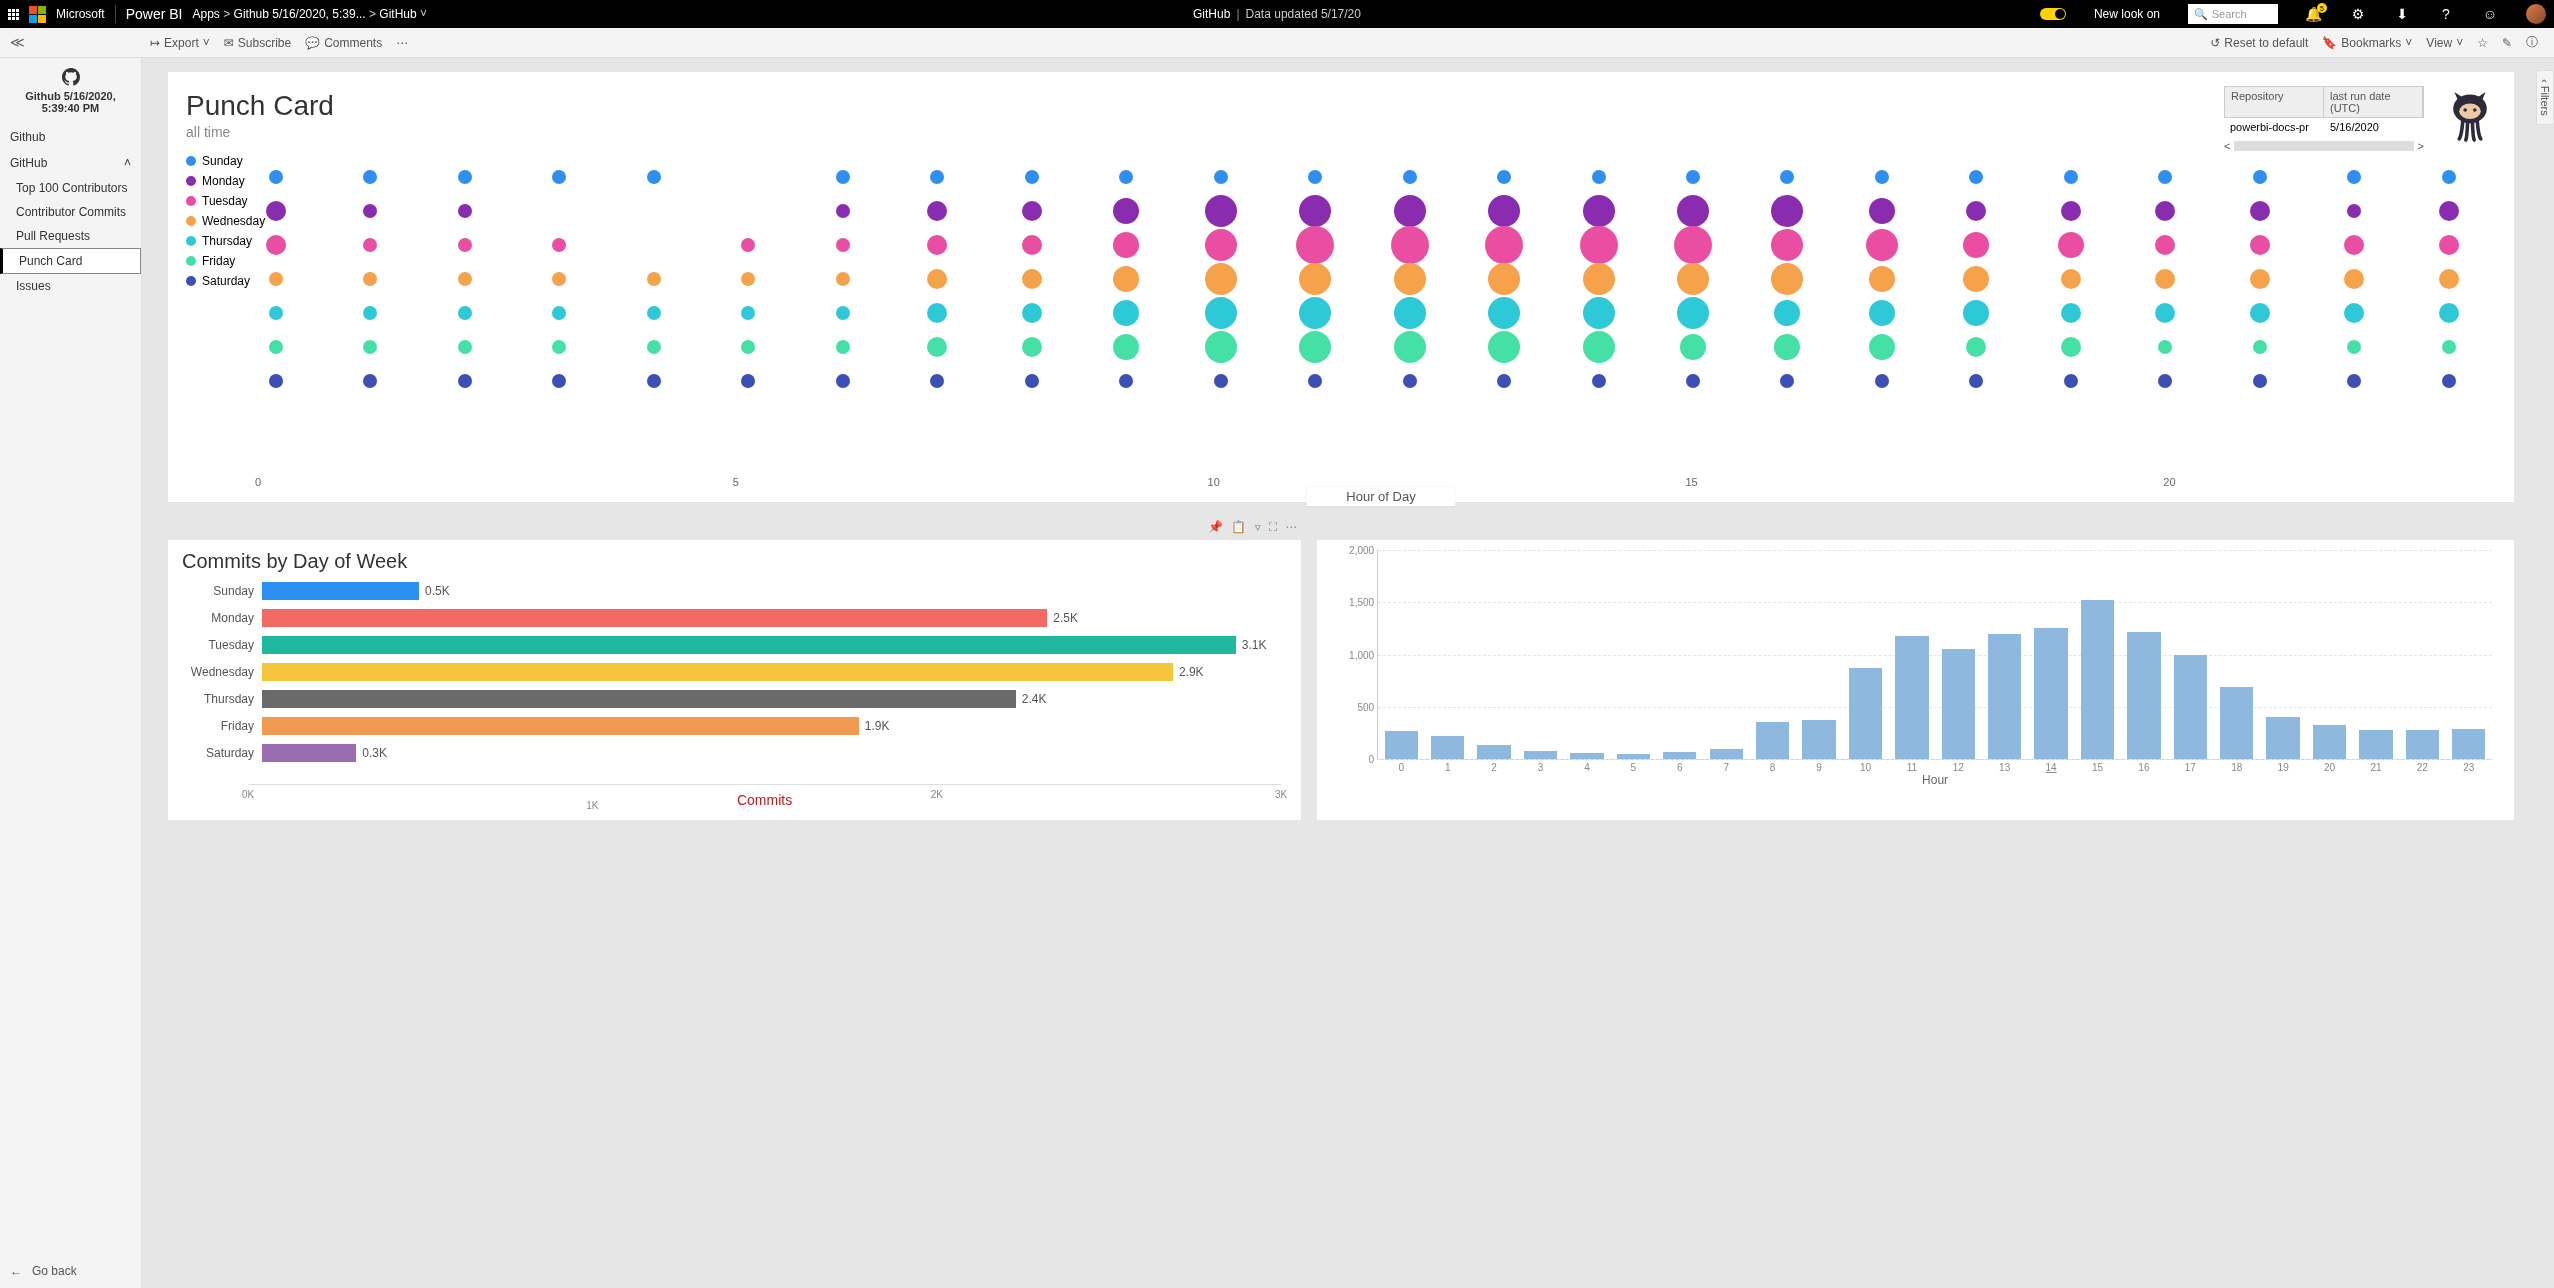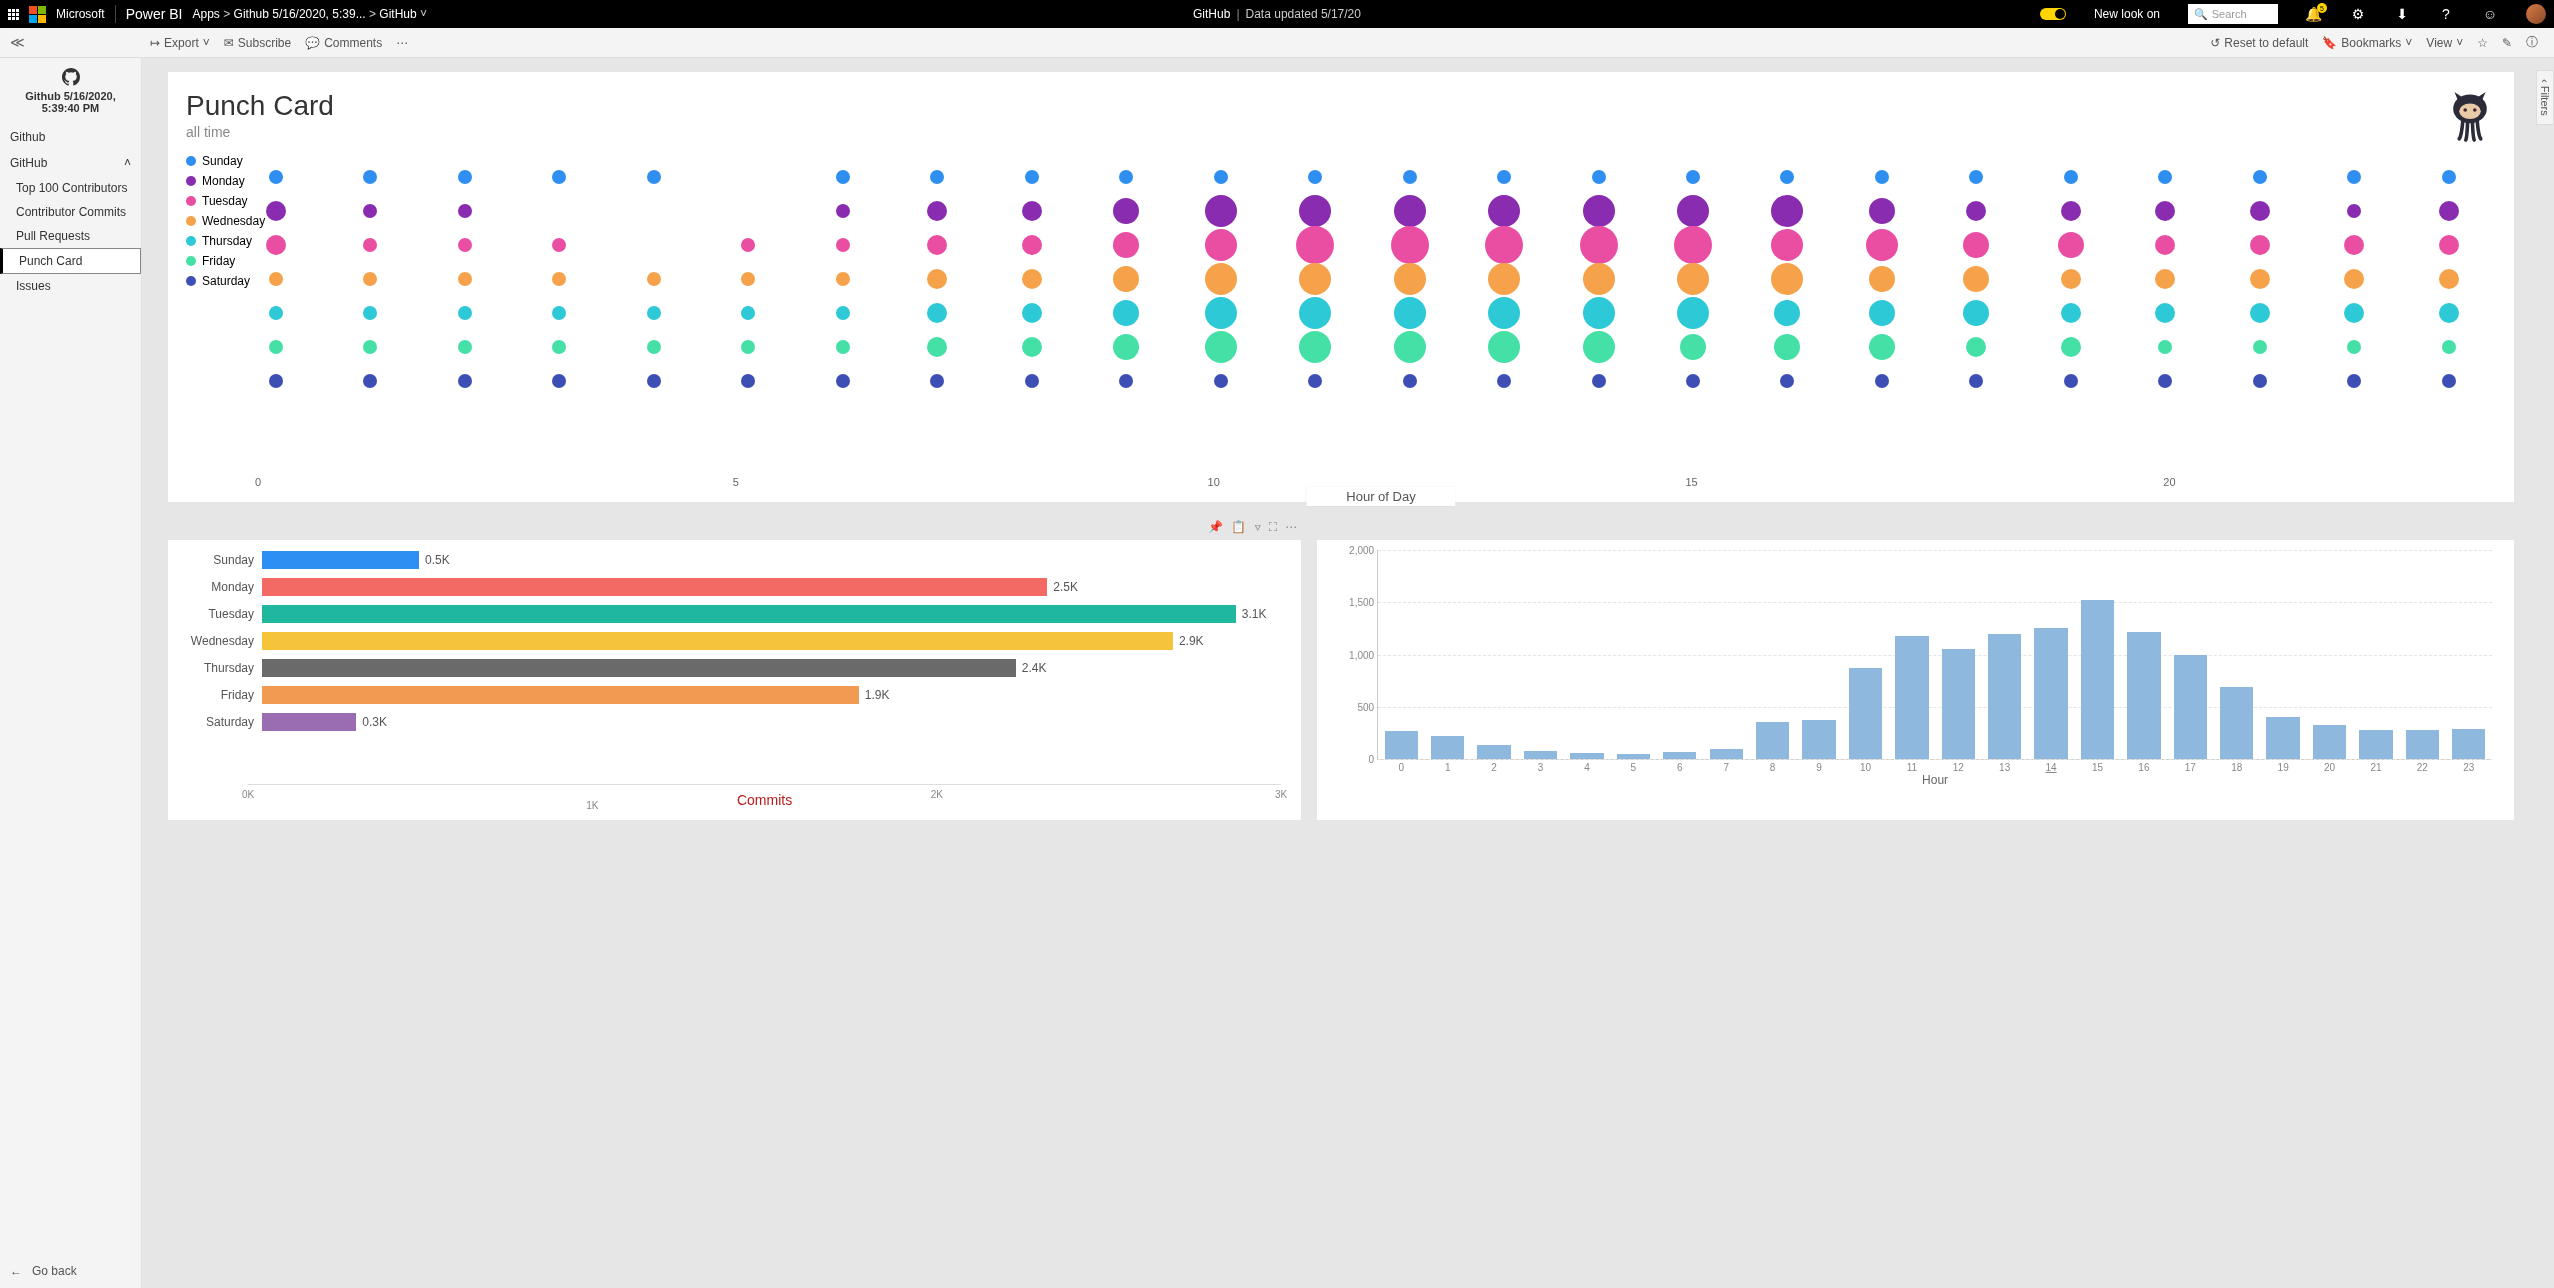--- a/index.html
+++ b/index.html
@@ -193,20 +193,35 @@
         <span>←</span>
         <span>Go back</span>
       </div>
   </div>
 
   <div class="canvas">
 
     <div class="card punch">
       <h1>Punch Card</h1>
       <div class="sub">all time</div>
+      <div class="repo-box">
+        <div class="hdr">
+            <div>Repository</div>
+            <div>last run date (UTC)</div>
+          </div>
+        <div class="row">
+            <div>powerbi-docs-pr</div>
+            <div>5/16/2020</div>
+          </div>
+        <div class="scroller">
+            <span class="arr">&lt;</span>
+            <div class="bar"></div>
+            <span class="arr">&gt;</span>
+          </div>
+      </div>
       <div class="octo">
         <svg viewBox="0 0 100 100">
             <ellipse cx="50" cy="38" rx="28" ry="24" fill="#2b2b3a"></ellipse>
             <ellipse cx="50" cy="42" rx="18" ry="13" fill="#e9c9a8"></ellipse>
             <circle cx="42" cy="40" r="3" fill="#3a2a2a"></circle>
             <circle cx="58" cy="40" r="3" fill="#3a2a2a"></circle>
             <path d="M30 24 l-6 -14 l12 8z M70 24 l6 -14 l-12 8z" fill="#2b2b3a"></path>
             <path d="M38 58 q-2 25 -6 30 M46 60 q-1 26 -3 30 M54 60 q1 26 3 30 M62 58 q2 25 6 30" stroke="#2b2b3a" stroke-width="6" fill="none" stroke-linecap="round"></path>
           </svg>
       </div>
@@ -419,20 +434,21 @@
 
     <div class="lower">
       <div class="chart-card" style="flex:1.04">
         <div class="hover-icons">
           <span>📌</span>
           <span>📋</span>
           <span>▿</span>
           <span>⛶</span>
           <span>⋯</span>
         </div>
+        <h2>Commits by Day of Week</h2>
         <div class="hbar-area" id="hbar-area">
             <div class="hlab" style="top: 10px;">Sunday</div>
             <div class="hbar" style="top: 1px; left: 0px; width: 15.625%; background: rgb(46, 143, 243);"></div>
             <div class="hval" style="top: 10px; left: 15.625%;">0.5K</div>
             <div class="hlab" style="top: 37px;">Monday</div>
             <div class="hbar" style="top: 28px; left: 0px; width: 78.125%; background: rgb(242, 106, 99);"></div>
             <div class="hval" style="top: 37px; left: 78.125%;">2.5K</div>
             <div class="hlab" style="top: 64px;">Tuesday</div>
             <div class="hbar" style="top: 55px; left: 0px; width: 96.875%; background: rgb(31, 184, 159);"></div>
             <div class="hval" style="top: 64px; left: 96.875%;">3.1K</div>

